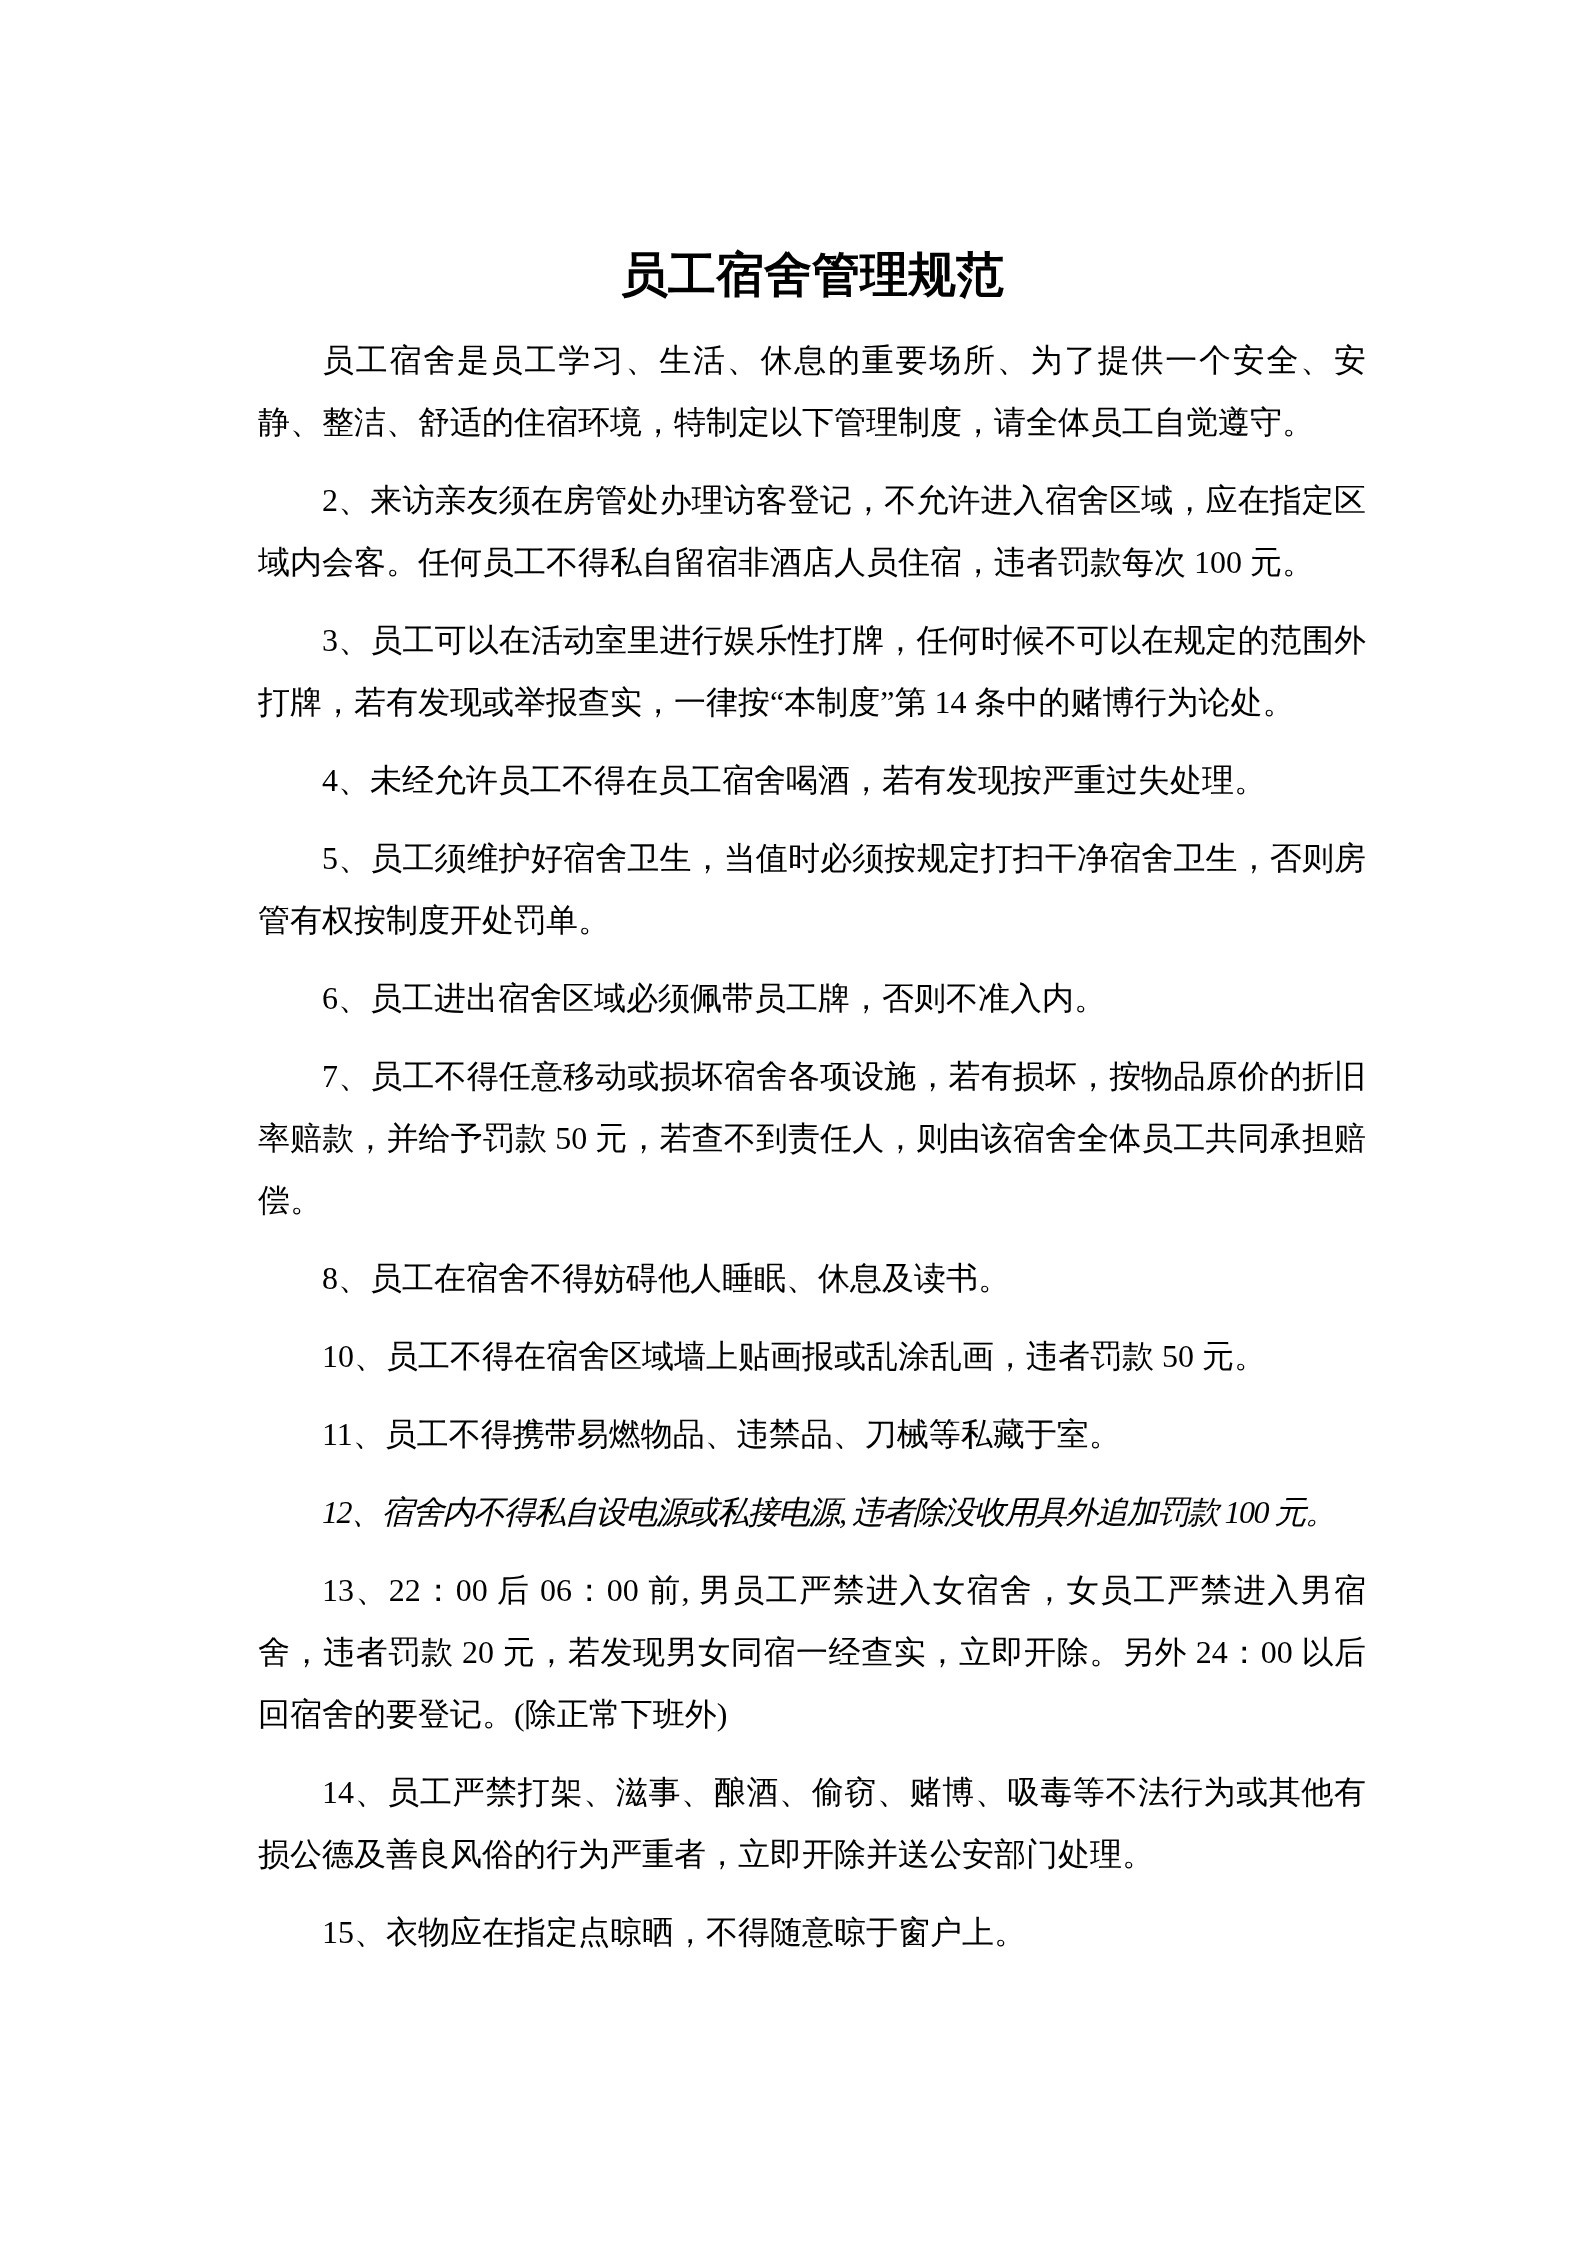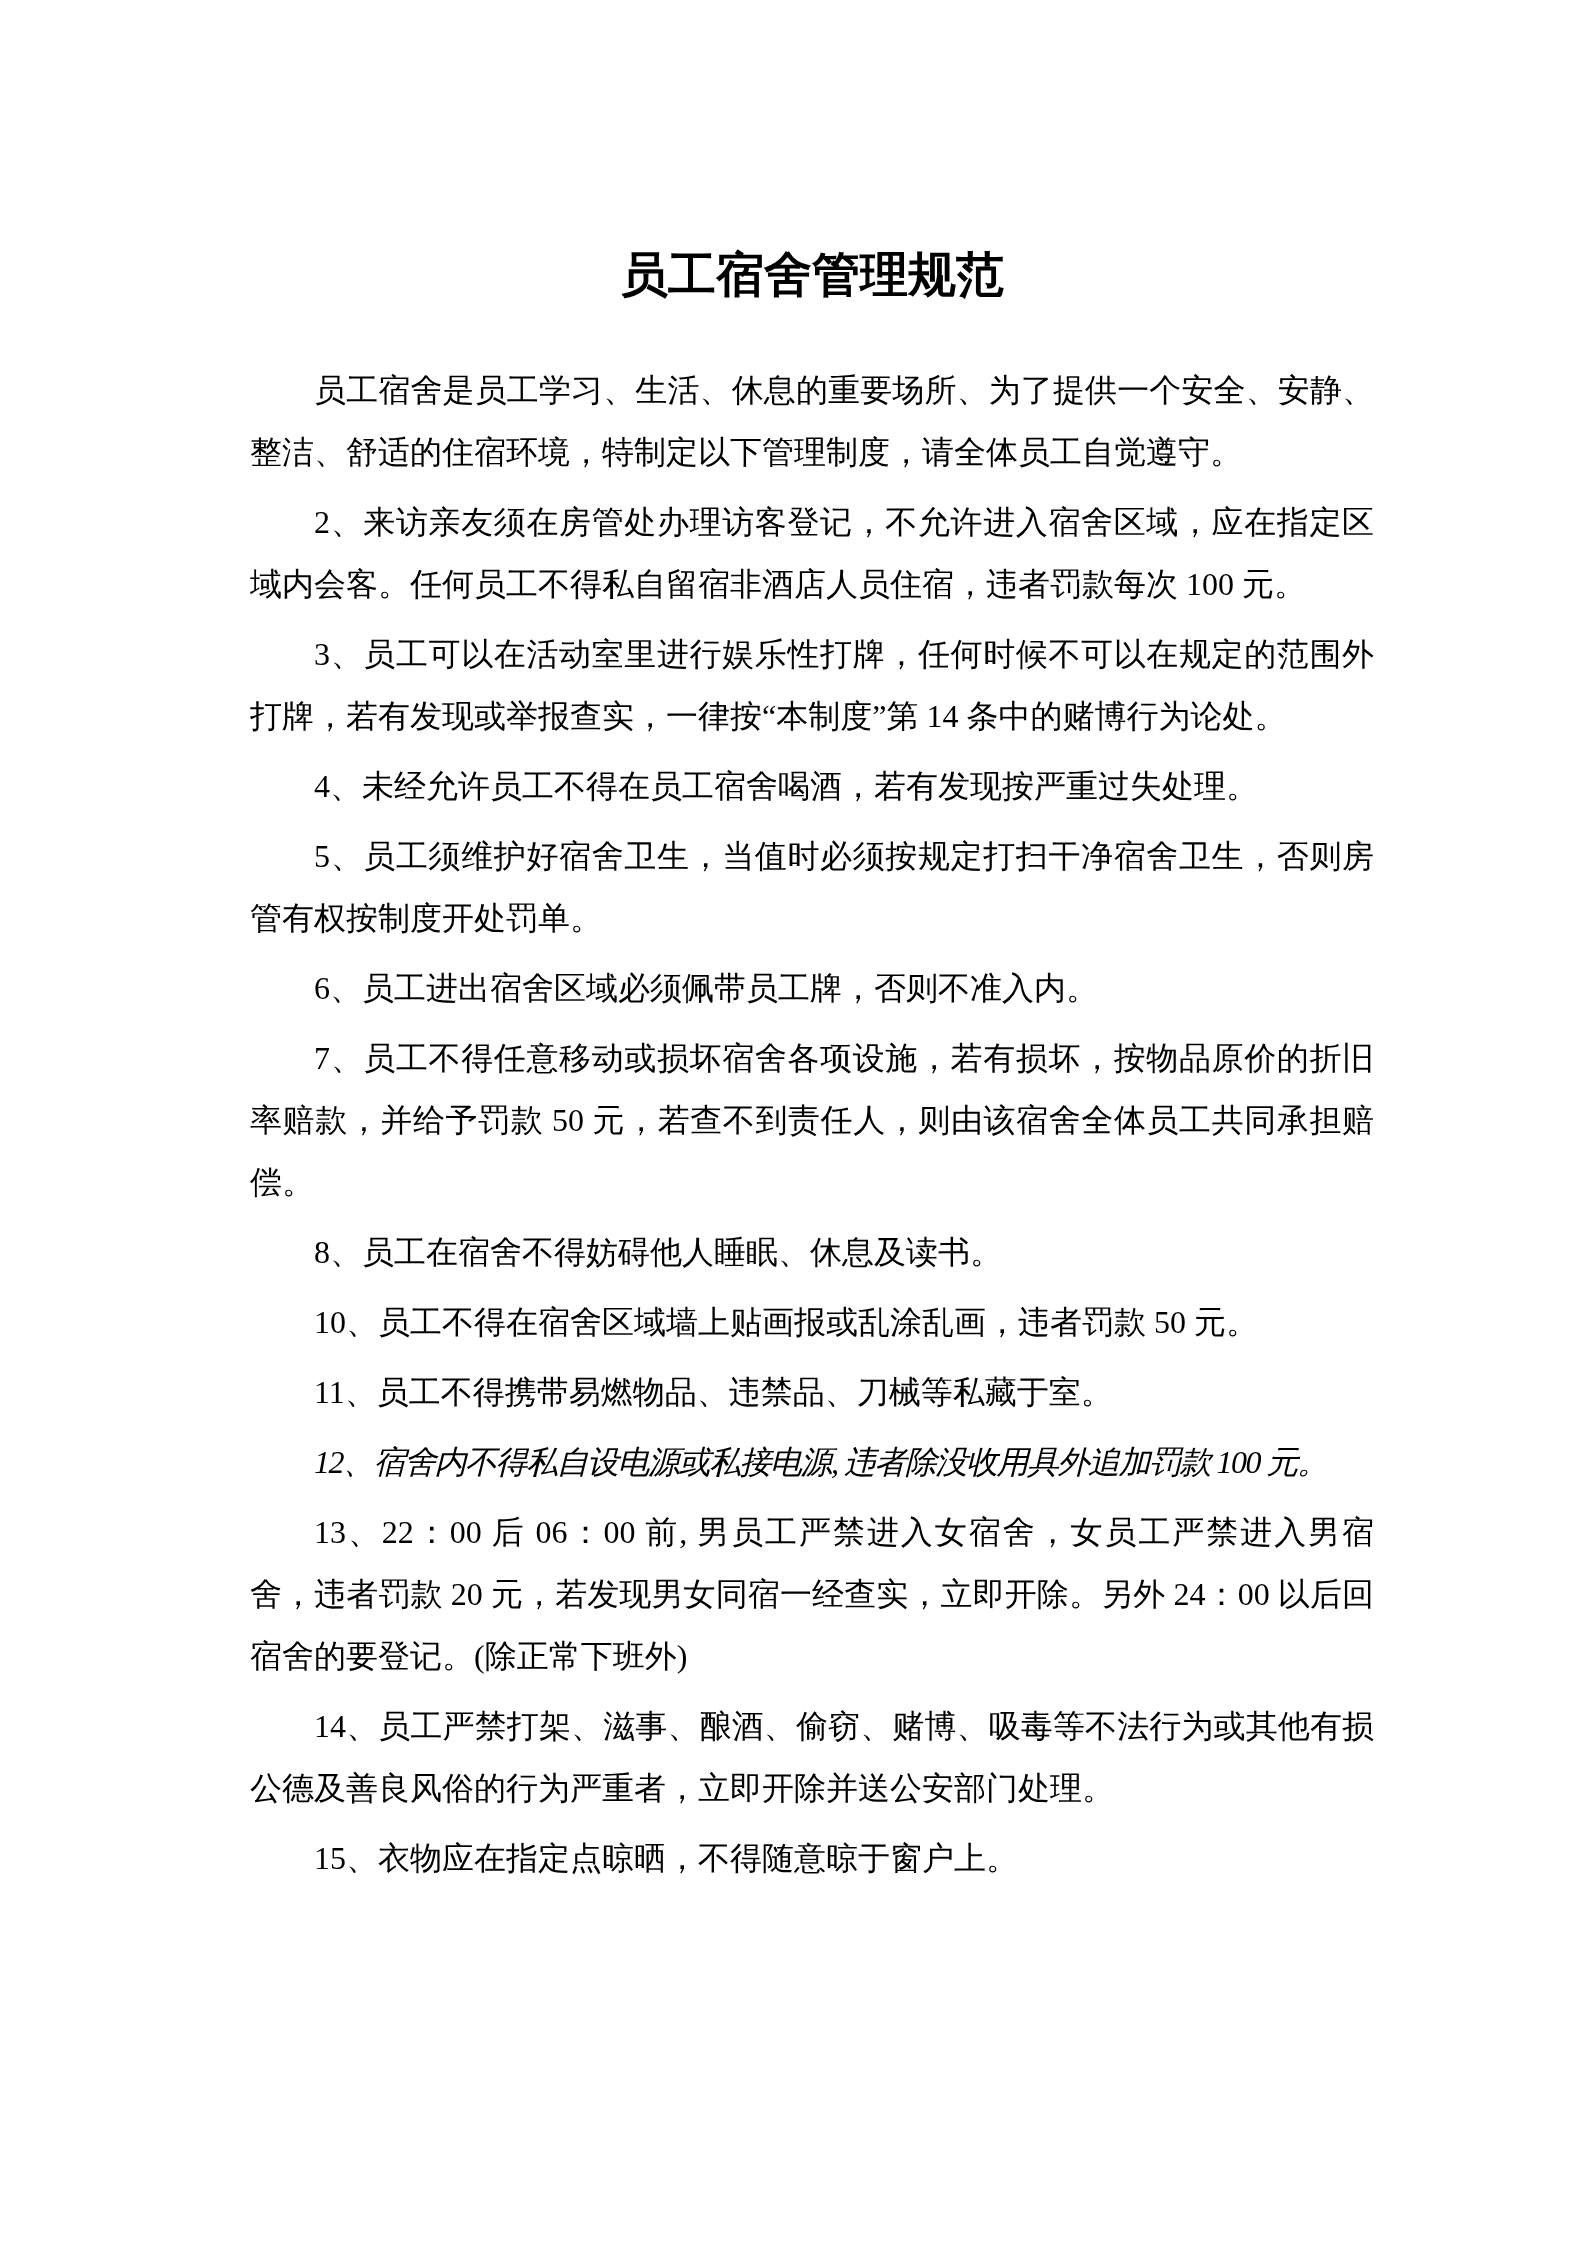--- a/index.html
+++ b/index.html
@@ -12,30 +12,30 @@
     width: 1587px;
     height: 2245px;
     background: #ffffff;
     overflow: hidden;
     box-sizing: border-box;
     padding: 245px 205px 0 242px;
     color: #000000;
     font-family: "Liberation Serif", "DejaVu Serif", serif;
   }
   .title {
-    margin: 0 0 54px 0;
+    margin: 0 0 24px 0;
     font-size: 48px;
     line-height: 60px;
     font-weight: bold;
     text-align: center;
     font-family: "Liberation Sans", "DejaVu Sans", sans-serif;
     color: #000000;
   }
   .para {
-    margin: 8px;
+    margin: 16px;
     font-size: 32px;
     line-height: 62px;
     text-align: justify;
     text-justify: inter-ideograph;
     text-indent: 64px;
     word-break: break-all;
     color: #000000;
   }
   .para.condensed {
     letter-spacing: -1.5px;

